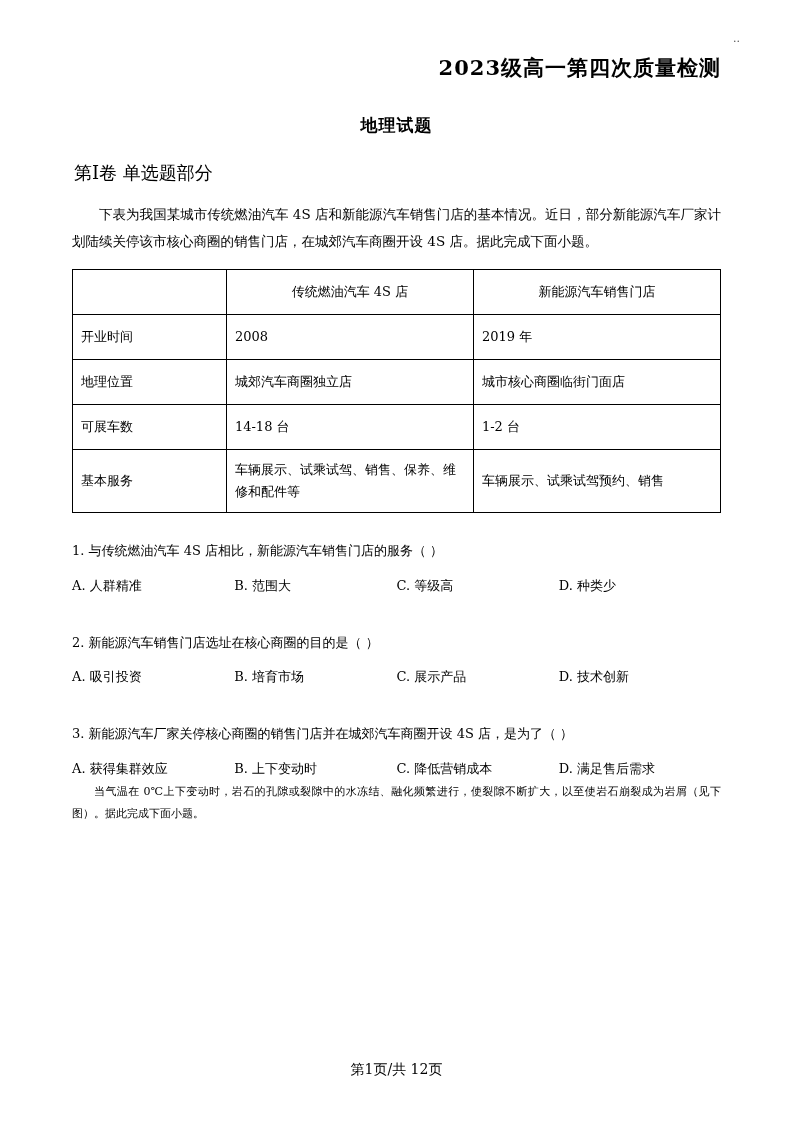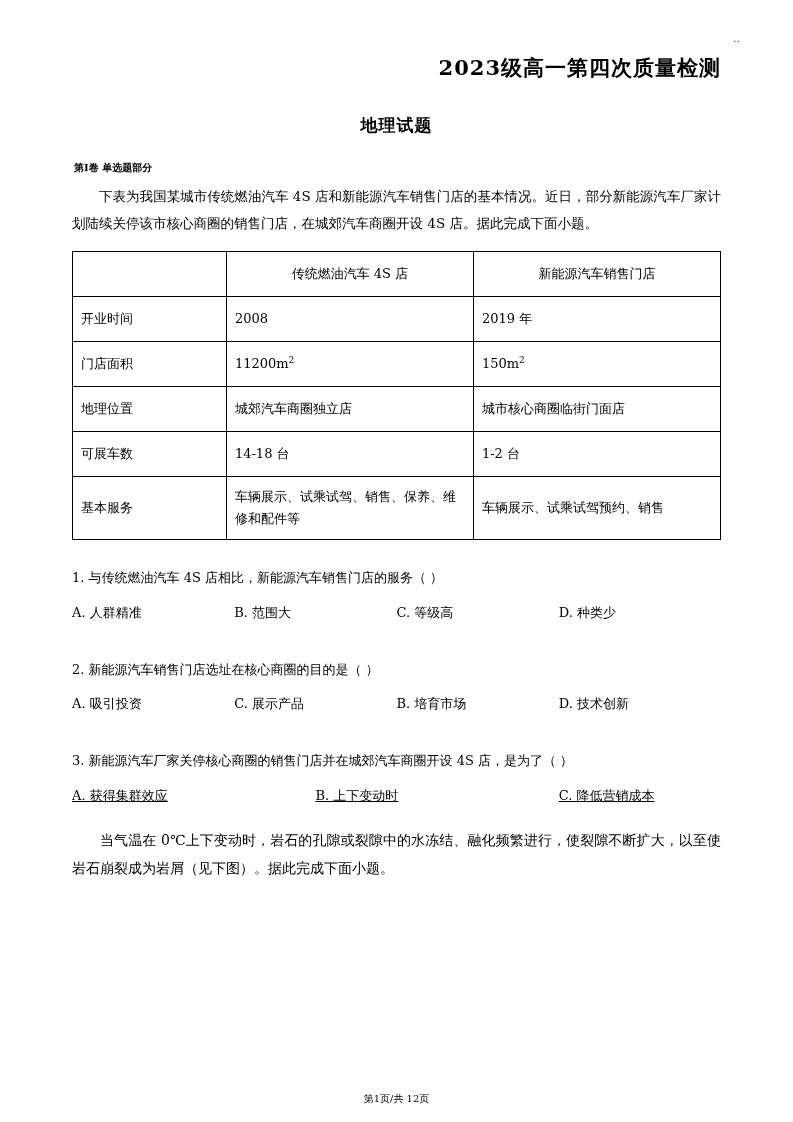--- a/index.html
+++ b/index.html
@@ -39,30 +39,30 @@
     font-family: "DejaVu Serif", "Liberation Serif", serif;
   }
   h2.doc-subtitle {
     font-size: 17px;
     font-weight: bold;
     text-align: center;
     margin: 32px 0 0 0;
     letter-spacing: 1px;
   }
   .section-title {
-    font-size: 10px;
-    font-weight: bold;
+    font-size: 18px;
+    font-weight: normal;
     margin: 24px 0 0 0;
     padding-left: 2px;
   }
   .para {
     font-size: 13.5px;
     line-height: 2.0;
     text-align: justify;
-    margin: 8px 0 0 0;
+    margin: 16px 0 0 0;
     text-indent: 2em;
   }
   table.info-table {
     border-collapse: collapse;
     width: 100%;
     margin-top: 14px;
     table-layout: fixed;
   }
   table.info-table td {
     border: 1px solid #000;
@@ -85,40 +85,38 @@
     font-size: 13px;
     line-height: 1.9;
     margin-top: 32px;
   }
   .q-first { margin-top: 26px; }
   .options {
     display: flex;
     font-size: 13px;
     line-height: 1.9;
     margin-top: 10px;
-    justify-content: space-between;
   }
   .options .opt {
     flex: 0 0 25%;
     white-space: nowrap;
   }
-  .options.wide .opt { flex: 0 0 25%; text-decoration: underline; }
+  .options.wide .opt { flex: 0 0 25%; }
   .footer {
     position: absolute;
     left: 0;
     right: 0;
-    bottom: 16px;
+    bottom: 43px;
     text-align: center;
-    font-size: 10px;
+    font-size: 14px;
     color: #000;
   }
   .tail-para {
-    font-size: 14px;
+    font-size: 11px;
     line-height: 2.0;
-    margin-top: 18px;
     text-indent: 2em;
     text-align: justify;
   }
 </style>
 </head>
 <body>
 
 <div class="page">
 
   <div class="corner-dot">..</div>
@@ -136,25 +134,20 @@
         <td class="col0"></td>
         <td class="col1">传统燃油汽车 4S 店</td>
         <td class="col2">新能源汽车销售门店</td>
       </tr>
       <tr>
         <td class="col0">开业时间</td>
         <td class="col1">2008</td>
         <td class="col2">2019 年</td>
       </tr>
       <tr>
-        <td class="col0">门店面积</td>
-        <td class="col1"><span>11200m</span><sup class="unit">2</sup></td>
-        <td class="col2"><span>150m</span><sup class="unit">2</sup></td>
-      </tr>
-      <tr>
         <td class="col0">地理位置</td>
         <td class="col1">城郊汽车商圈独立店</td>
         <td class="col2">城市核心商圈临街门面店</td>
       </tr>
       <tr>
         <td class="col0">可展车数</td>
         <td class="col1">14-18 台</td>
         <td class="col2">1-2 台</td>
       </tr>
       <tr>
@@ -169,28 +162,29 @@
   <div class="options">
     <div class="opt">A. 人群精准</div>
     <div class="opt">B. 范围大</div>
     <div class="opt">C. 等级高</div>
     <div class="opt">D. 种类少</div>
   </div>
 
   <div class="q">2. 新能源汽车销售门店选址在核心商圈的目的是（     ）</div>
   <div class="options">
     <div class="opt">A. 吸引投资</div>
+    <div class="opt">B. 培育市场</div>
     <div class="opt">C. 展示产品</div>
-    <div class="opt">B. 培育市场</div>
     <div class="opt">D. 技术创新</div>
   </div>
 
   <div class="q">3. 新能源汽车厂家关停核心商圈的销售门店并在城郊汽车商圈开设 4S 店，是为了（     ）</div>
   <div class="options wide">
     <div class="opt">A. 获得集群效应</div>
     <div class="opt">B. 上下变动时</div>
     <div class="opt">C. 降低营销成本</div>
+    <div class="opt">D. 满足售后需求</div>
   </div>
 
   <div class="tail-para">当气温在 0℃上下变动时，岩石的孔隙或裂隙中的水冻结、融化频繁进行，使裂隙不断扩大，以至使岩石崩裂成为岩屑（见下图）。据此完成下面小题。</div>
 
   <div class="footer">第1页/共 12页</div>
 </div>
 
 </body></html>

